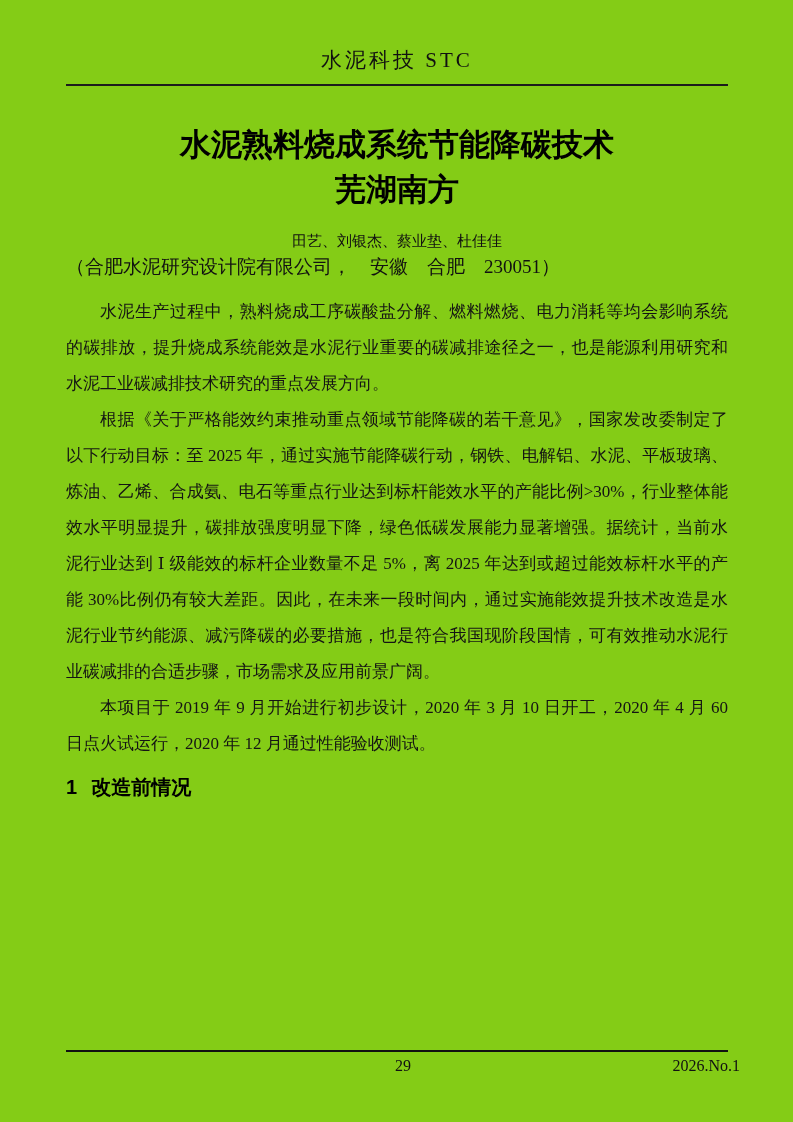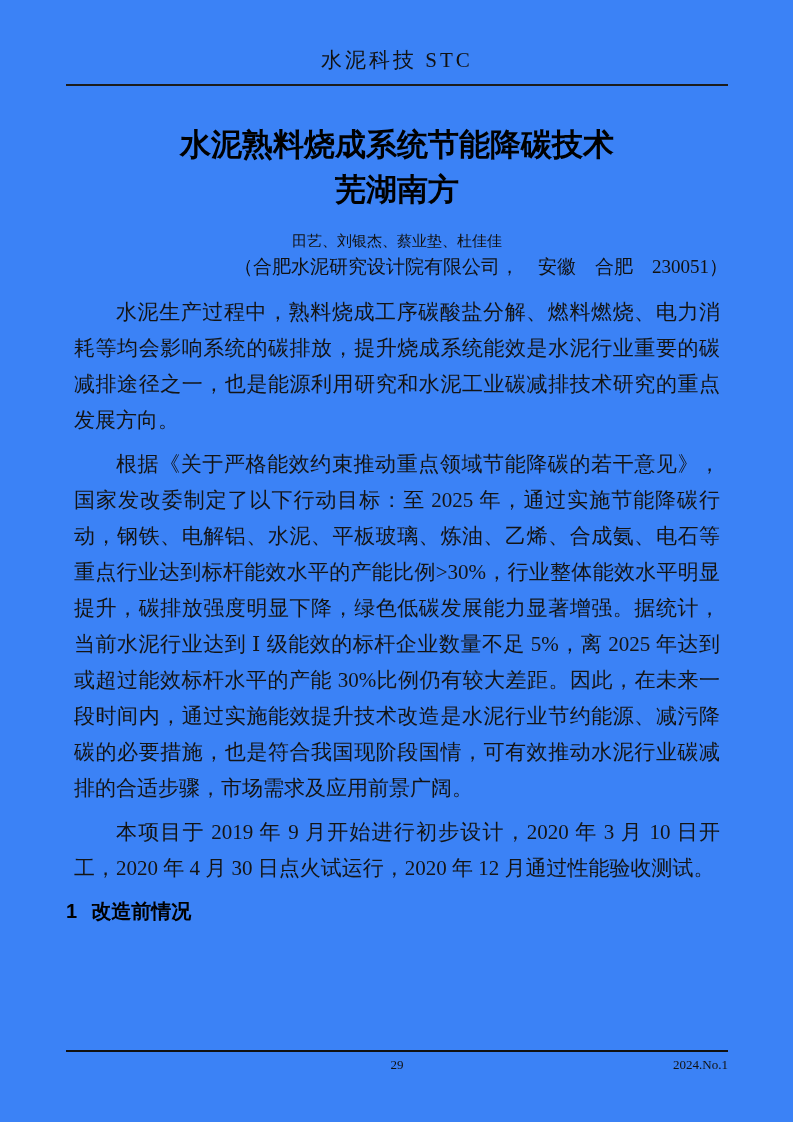--- a/index.html
+++ b/index.html
@@ -5,21 +5,21 @@
   html, body {
     margin: 0;
     padding: 0;
     background: #888;
   }
   .page {
     position: relative;
     width: 793px;
     height: 1122px;
     margin: 0 auto;
-    background: #3b82f6;
+    background: #84cc16;
     color: #111;
     font-family: "Liberation Serif", "DejaVu Serif", serif;
     overflow: hidden;
     box-sizing: border-box;
   }
   .content {
     position: absolute;
     left: 66px;
     right: 65px;
     top: 0;
@@ -46,30 +46,30 @@
     line-height: 45px;
     color: #000;
   }
   .authors {
     margin-top: 16px;
     text-align: center;
     font-size: 15px;
     line-height: 26px;
   }
   .affiliation {
-    text-align: right;
+    text-align: left;
     font-size: 19px;
     line-height: 26px;
   }
   .body-text {
     margin-top: 14px;
   }
   .para {
-    margin: 8px;
-    font-size: 21px;
+    margin: 0;
+    font-size: 17px;
     line-height: 36px;
     text-align: justify;
     text-indent: 2em;
     color: #141414;
   }
   .section-heading {
     margin: 10px 0 12px 0;
     font-family: "Liberation Sans", "DejaVu Sans", sans-serif;
     font-weight: 700;
     font-size: 20px;
@@ -85,24 +85,24 @@
     right: 65px;
     top: 1050px;
     border: 0;
     border-top: 2.5px solid #111;
     height: 0;
     margin: 0;
   }
   .footer-row {
     position: absolute;
     left: 66px;
-    right: 65px;
+    right: 53px;
     top: 1057px;
     height: 18px;
-    font-size: 13px;
+    font-size: 16px;
     font-family: "Liberation Serif", "DejaVu Serif", serif;
     color: #111;
   }
   .page-number {
     position: absolute;
     left: 0;
     right: 0;
     text-align: center;
   }
   .issue-number {
@@ -126,28 +126,28 @@
       <div>芜湖南方</div>
     </div>
 
     <div class="authors">田艺、刘银杰、蔡业垫、杜佳佳</div>
 
     <div class="affiliation">（合肥水泥研究设计院有限公司，　安徽　合肥　230051）</div>
 
     <div class="body-text">
       <p class="para">水泥生产过程中，熟料烧成工序碳酸盐分解、燃料燃烧、电力消耗等均会影响系统的碳排放，提升烧成系统能效是水泥行业重要的碳减排途径之一，也是能源利用研究和水泥工业碳减排技术研究的重点发展方向。</p>
       <p class="para">根据《关于严格能效约束推动重点领域节能降碳的若干意见》，国家发改委制定了以下行动目标：至 2025 年，通过实施节能降碳行动，钢铁、电解铝、水泥、平板玻璃、炼油、乙烯、合成氨、电石等重点行业达到标杆能效水平的产能比例&gt;30%，行业整体能效水平明显提升，碳排放强度明显下降，绿色低碳发展能力显著增强。据统计，当前水泥行业达到 Ⅰ 级能效的标杆企业数量不足 5%，离 2025 年达到或超过能效标杆水平的产能 30%比例仍有较大差距。因此，在未来一段时间内，通过实施能效提升技术改造是水泥行业节约能源、减污降碳的必要措施，也是符合我国现阶段国情，可有效推动水泥行业碳减排的合适步骤，市场需求及应用前景广阔。</p>
-      <p class="para">本项目于 2019 年 9 月开始进行初步设计，2020 年 3 月 10 日开工，2020 年 4 月 30 日点火试运行，2020 年 12 月通过性能验收测试。</p>
+      <p class="para">本项目于 2019 年 9 月开始进行初步设计，2020 年 3 月 10 日开工，2020 年 4 月 60 日点火试运行，2020 年 12 月通过性能验收测试。</p>
 
       <h2 class="section-heading">
         <span class="sec-num">1</span><span>改造前情况</span>
       </h2>
 
     </div>
   </div>
 
   <hr class="footer-rule">
 
   <div class="footer-row">
     <span class="page-number">29</span>
-    <span class="issue-number">2024.No.1</span>
+    <span class="issue-number">2026.No.1</span>
   </div>
 </div>
 
 </body></html>

